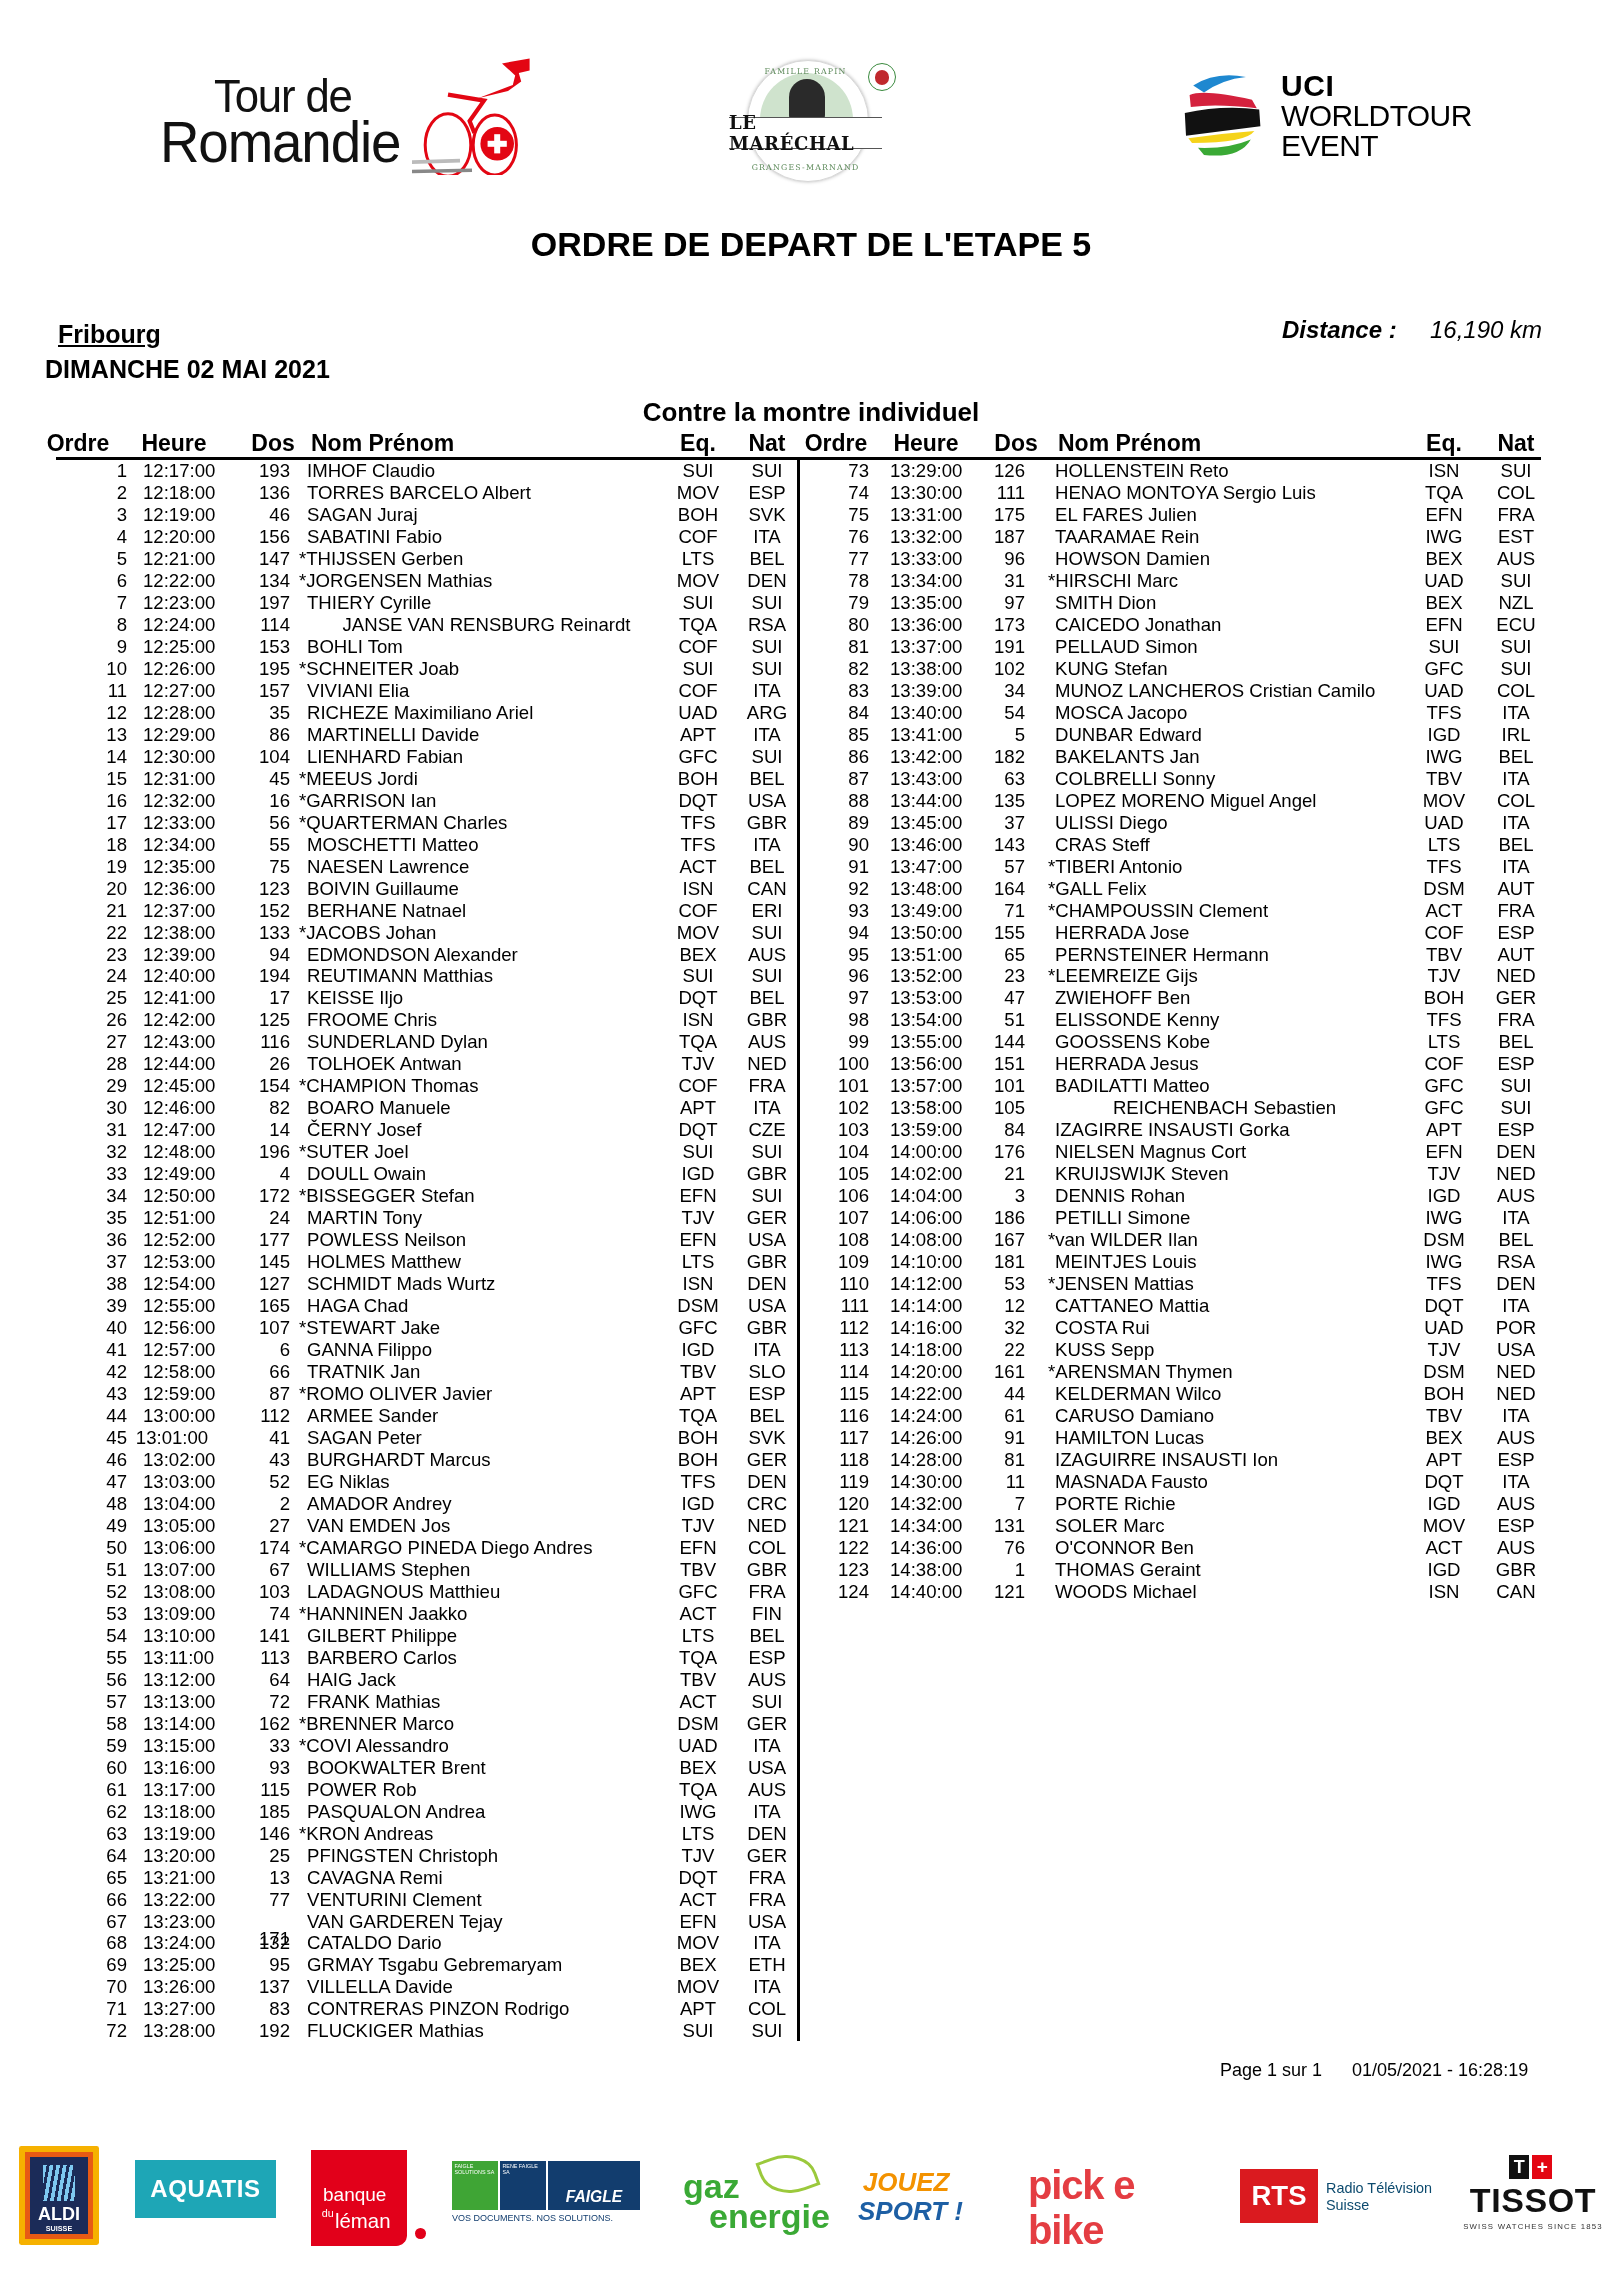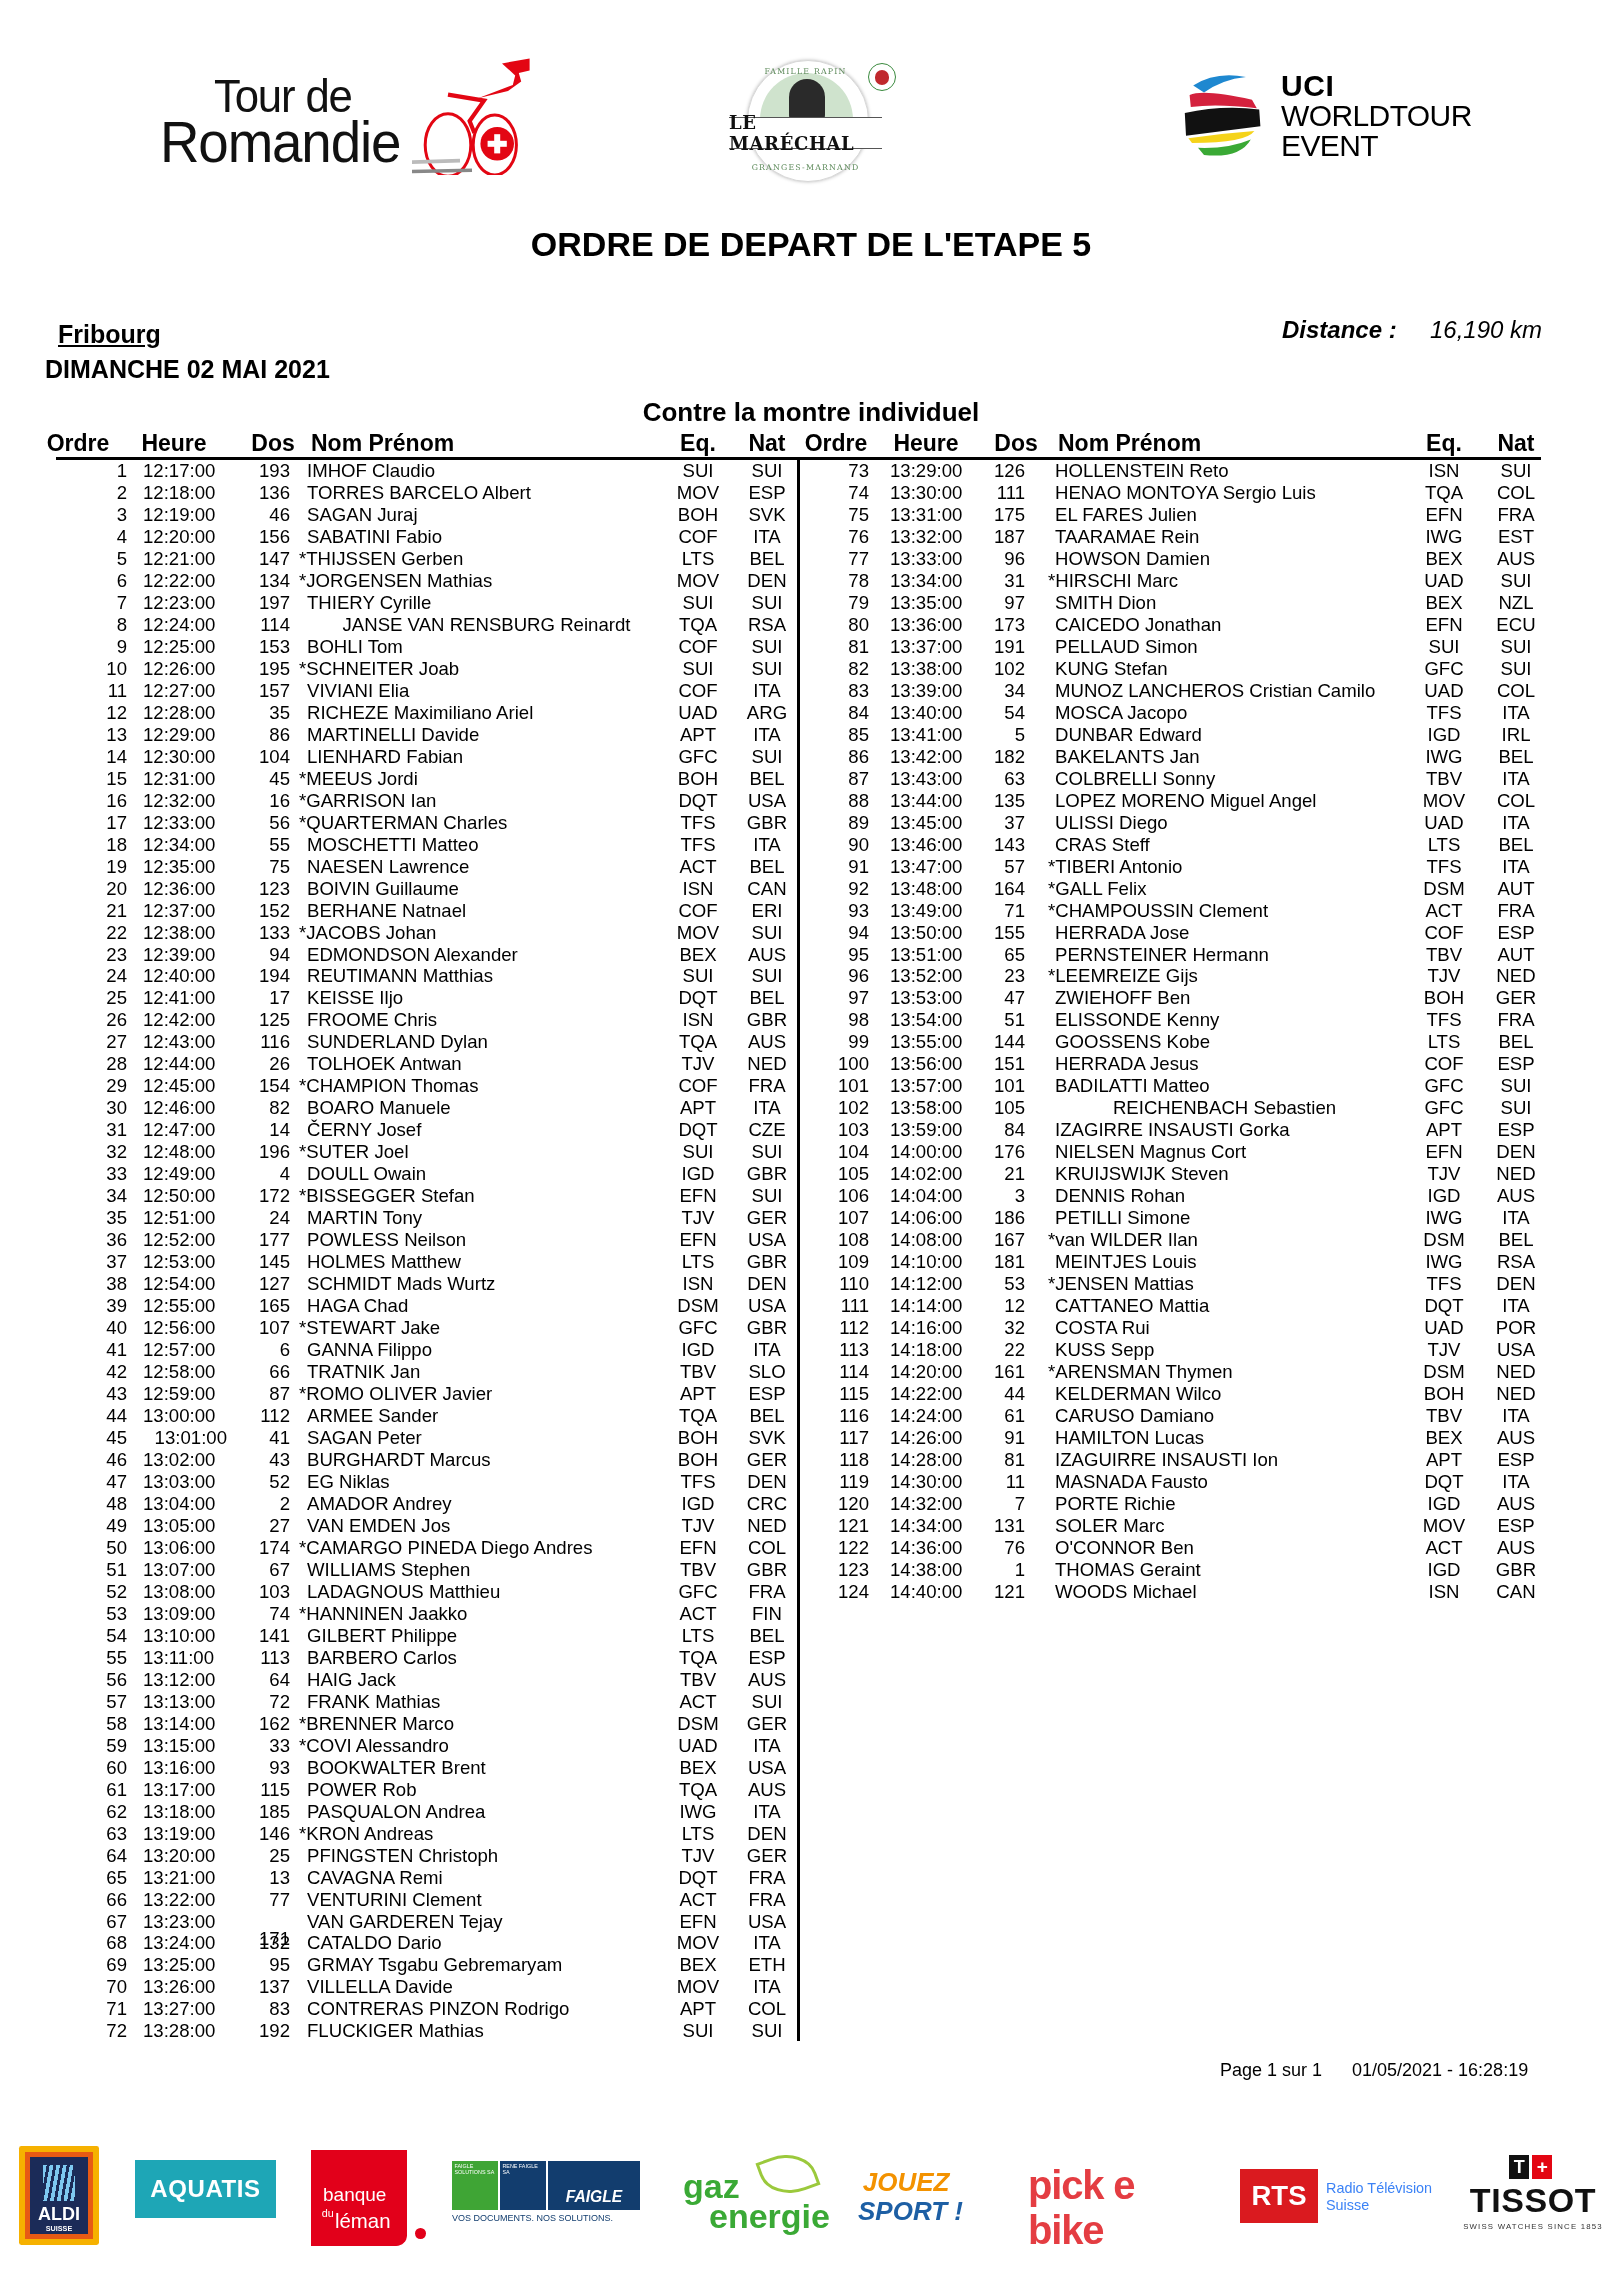--- a/index.html
+++ b/index.html
@@ -94,21 +94,21 @@
               border: 3px solid #9bc93c; transform: rotate(-20deg); }
 
   .sp-jouez { left: 858px; top: 2169px; width: 126px; height: 66px; font-weight: 700; font-style: italic; line-height: 1; }
   .jz-1 { position: absolute; left: 4.8px; top: 0; font-size: 26px; color: #f39200; }
   .jz-2 { position: absolute; left: 0; top: 29px; font-size: 26px; color: #1d5fa4; }
 
   .sp-pick { left: 1028px; top: 2163px; width: 180px; height: 72px; color: #e43d42; font-weight: 700;
              font-size: 40px; letter-spacing: -1.2px; }
   .sp-rts-box { left: 1240px; top: 2169px; width: 78px; height: 54px; background: #da1a1f; color: #fff;
                 font-weight: 700; font-size: 27.5px; display: flex; align-items: center; justify-content: center; }
-  .sp-rts-text { left: 1326px; top: 2180px; font-size: 14.4px; line-height: 1.15; color: #3b82f6; }
+  .sp-rts-text { left: 1326px; top: 2180px; font-size: 14.4px; line-height: 1.15; color: #0c4a6e; }
 
   .sp-tissot { left: 1455px; top: 2155px; width: 156px; height: 84px; text-align: center; }
   .ts-mark { position: absolute; left: 54px; top: 0; width: 43px; height: 24px; }
   .ts-t { position: absolute; left: 0; top: 0; width: 20.4px; height: 24px; background: #111; color: #fff; font-weight: 700; font-size: 18px; text-align: center; line-height: 24px; }
   .ts-p { position: absolute; left: 23px; top: 0; width: 20.4px; height: 24px; background: #e30613; color: #fff; font-weight: 700; font-size: 19px; text-align: center; line-height: 24px; }
   .ts-name { position: absolute; left: 0; right: 0; top: 26px; font-weight: 700; font-size: 34px; color: #111; letter-spacing: 0.6px; }
   .ts-tag { position: absolute; left: 0; right: 0; top: 67px; font-size: 7.8px; letter-spacing: 1.2px; color: #333; }
 </style>
 </head>
 <body>
@@ -528,21 +528,21 @@
     <div class="row" style="top: 945px; width: 100%;">
       <div class="cell" style="left: 36px; width: 91px; text-align: right;">44</div>
       <div class="cell" style="left: 143px; width: 90px; text-align: left;">13:00:00</div>
       <div class="cell" style="left: 240px; width: 50px; text-align: right;">112</div>
       <div class="cell" style="left: 307px; width: 359px; text-align: left;">ARMEE Sander</div>
       <div class="cell" style="left: 671px; width: 54px; text-align: center;">TQA</div>
       <div class="cell" style="left: 740px; width: 54px; text-align: center;">BEL</div>
     </div>
     <div class="row" style="top: 967px; width: 100%;">
       <div class="cell" style="left: 36px; width: 91px; text-align: right;">45</div>
-      <div class="cell" style="left: 137px; width: 90px; text-align: right;">13:01:00</div>
+      <div class="cell" style="left: 127px; width: 90px; text-align: center;">13:01:00</div>
       <div class="cell" style="left: 240px; width: 50px; text-align: right;">41</div>
       <div class="cell" style="left: 307px; width: 359px; text-align: left;">SAGAN Peter</div>
       <div class="cell" style="left: 671px; width: 54px; text-align: center;">BOH</div>
       <div class="cell" style="left: 740px; width: 54px; text-align: center;">SVK</div>
     </div>
     <div class="row" style="top: 989px; width: 100%;">
       <div class="cell" style="left: 36px; width: 91px; text-align: right;">46</div>
       <div class="cell" style="left: 143px; width: 90px; text-align: left;">13:02:00</div>
       <div class="cell" style="left: 240px; width: 50px; text-align: right;">43</div>
       <div class="cell" style="left: 307px; width: 359px; text-align: left;">BURGHARDT Marcus</div>

